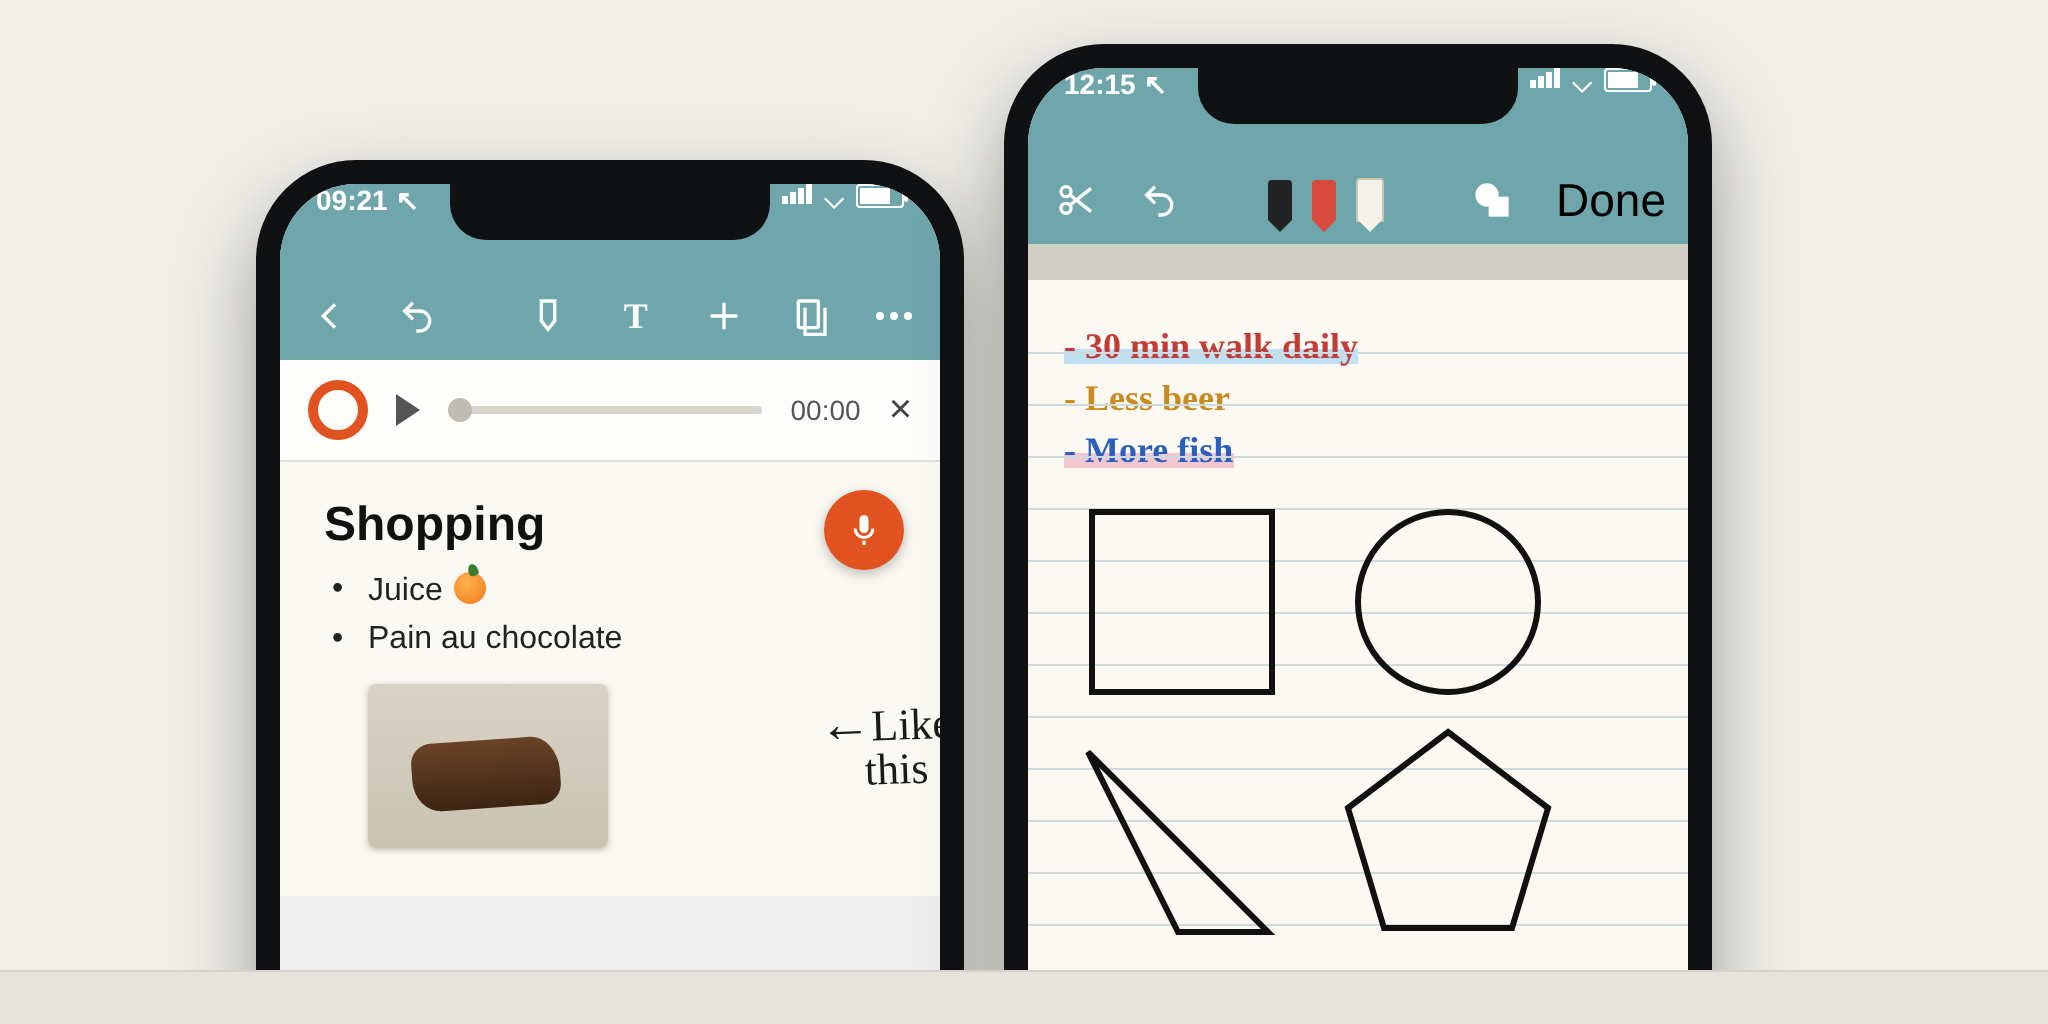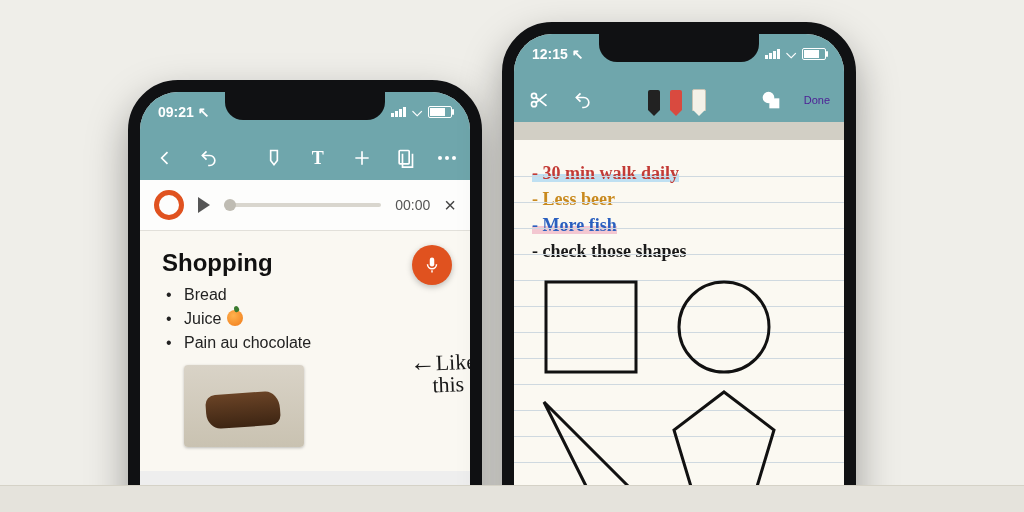--- a/index.html
+++ b/index.html
@@ -2,37 +2,37 @@
 <html><head>
 <meta charset="utf-8">
 <style>
   html,body{margin:0;padding:0;width:1024px;height:512px;background:#efeee9;font-family:-apple-system,Helvetica,Arial,sans-serif;overflow:hidden}
   .stage{position:relative;width:1024px;height:512px}
   .phone{position:absolute;width:330px;border:12px solid #101113;border-radius:50px;background:#000;box-shadow:0 18px 40px rgba(0,0,0,.35),inset 0 0 2px rgba(255,255,255,.2)}
   .p1{left:128px;top:80px;height:600px}
   .p2{left:502px;top:22px;height:660px}
   .screen{position:absolute;inset:0;border-radius:38px;overflow:hidden;background:#eee}
   .notch{position:absolute;top:0;left:50%;transform:translateX(-50%);width:160px;height:28px;background:#101113;border-bottom-left-radius:18px;border-bottom-right-radius:18px;z-index:9}
-  .status{height:40px;background:#6fa6ac;color:#fff;display:flex;align-items:center;padding:0 18px 4px;font-size:14px;font-weight:600}
+  .status{height:40px;background:#6fa6ac;color:#fff;display:flex;align-items:flex-start;padding:0 18px 4px;font-size:14px;font-weight:600}
   .status .sp{flex:1}
   .sig{display:inline-flex;align-items:flex-end;gap:1px;margin-right:6px}
   .sig i{width:3px;background:#fff;display:inline-block}
   .sig i:nth-child(1){height:4px}.sig i:nth-child(2){height:6px}.sig i:nth-child(3){height:8px}.sig i:nth-child(4){height:10px}
   .batt{display:inline-block;width:22px;height:10px;border:1px solid #fff;border-radius:2px;position:relative;margin-left:6px}
   .batt:after{content:"";position:absolute;right:-3px;top:2px;width:2px;height:6px;background:#fff;border-radius:1px}
   .batt i{position:absolute;left:1px;top:1px;bottom:1px;width:70%;background:#fff}
   .loc{display:inline-block;margin-left:4px;transform:rotate(0deg)}
 
   .tbar{height:44px;background:#6fa6ac;display:flex;align-items:center;gap:22px;padding:0 14px;color:#fff}
   .tbar .sp{flex:1}
   .ic{width:22px;height:22px;display:flex;align-items:center;justify-content:center}
   .ic svg{width:20px;height:20px;stroke:#fff;fill:none;stroke-width:2}
   .dots{display:flex;gap:3px}
   .dots i{width:4px;height:4px;background:#fff;border-radius:50%}
-  .done{color:#4c1d95;font-size:11px}
+  .done{color:#000000;font-size:23px}
 
   .rec{display:flex;align-items:center;gap:14px;padding:10px 14px;background:#fdfdfc;font-size:14px;color:#555;border-bottom:1px solid #e2e0da}
   .recbtn{width:20px;height:20px;border:5px solid #e0521f;border-radius:50%}
   .play{width:0;height:0;border-left:12px solid #555;border-top:8px solid transparent;border-bottom:8px solid transparent}
   .track{flex:1;height:4px;border-radius:2px;background:#d9d6ce;position:relative}
   .track i{position:absolute;left:0;top:-4px;width:12px;height:12px;border-radius:50%;background:#bfbcb3}
   .xic{font-size:20px;color:#444}
 
   .note{background:#faf8f2;overflow:hidden}
   .note-inner{padding:18px 22px;position:relative}
@@ -142,21 +142,20 @@
         <div class="note-inner">
           <span class="mic">
             <svg viewBox="0 0 24 24">
                 <path d="M12 2a3 3 0 0 1 3 3v6a3 3 0 0 1-6 0V5a3 3 0 0 1 3-3z"></path>
                 <path d="M6 11a6 6 0 0 0 12 0" stroke="#fff" fill="none" stroke-width="2"></path>
                 <path d="M12 19v3" stroke="#fff" stroke-width="2"></path>
               </svg>
           </span>
           <div class="htitle">Shopping</div>
           <ul class="shop">
-            <li><span>Bread</span></li>
             <li><span>Juice</span><span class="orange"></span></li>
             <li><span>Pain au chocolate</span></li>
           </ul>
           <div class="photo"></div>
 
           <div class="hand1">
             <div><span class="arrow">←</span><span>Like</span></div>
             <div style="margin-left:22px"><span>this</span></div>
           </div>
 
@@ -228,21 +227,20 @@
           <div class="rule" style="top:244px"></div>
           <div class="rule" style="top:270px"></div>
           <div class="rule" style="top:296px"></div>
           <div class="rule" style="top:322px"></div>
           <div class="rule" style="top:348px"></div>
 
         <div class="hand">
           <div style="color:#c33b36;background:linear-gradient(transparent 55%,#bfe0f2 55%,#bfe0f2 85%,transparent 85%);width:max-content"><span>- 30 min walk daily</span></div>
           <div style="color:#c98a1f"><span>- Less beer</span></div>
           <div style="color:#2a5fbf;background:linear-gradient(transparent 55%,#f3c7d1 55%,#f3c7d1 85%,transparent 85%);width:max-content"><span>- More fish</span></div>
-          <div style="color:#1a1a1a"><span>- check those shapes</span></div>
         </div>
 
         <div class="shapes">
           <svg width="300" height="260" viewBox="0 0 300 260">
             <rect x="32" y="10" width="90" height="90"></rect>
             <circle cx="210" cy="55" r="45"></circle>
             <path d="M75 230 L30 140 L120 230 Z" transform="translate(0,-10)"></path>
             <path d="M210 120 L260 158 L242 218 L178 218 L160 158 Z"></path>
           </svg>
         </div>

